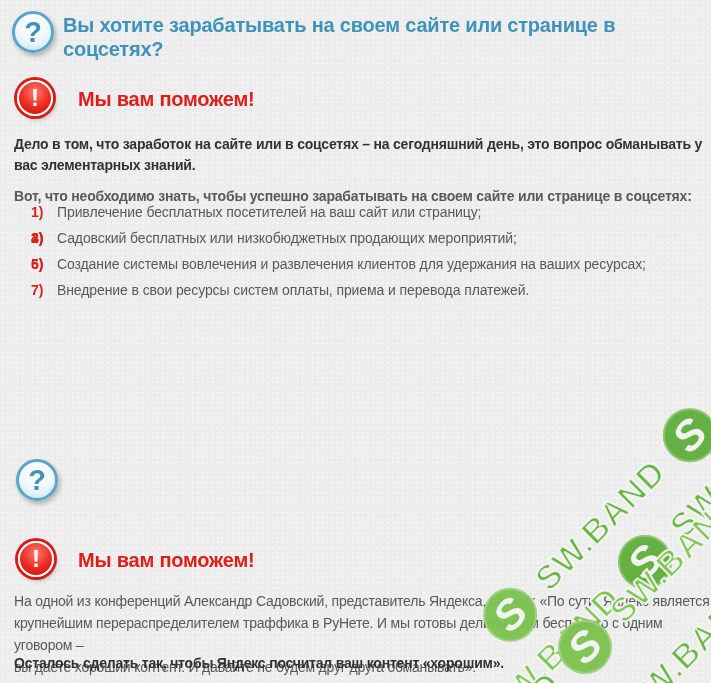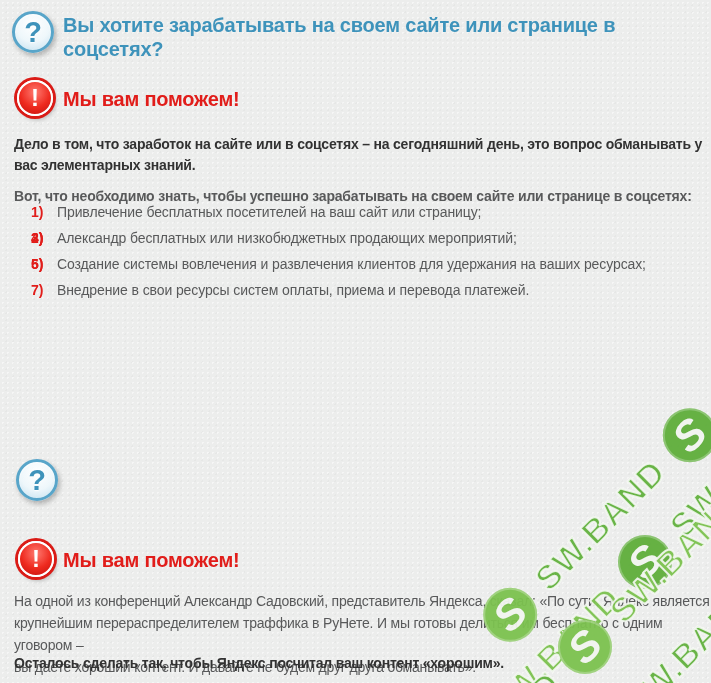--- a/index.html
+++ b/index.html
@@ -37,21 +37,21 @@
     color:#ffffff; font-size:24px; font-weight:bold;
   }
 
   
   .h-blue {
     position:absolute; left:63px; width:630px;
     color:#3e93bb; font-size:20px; font-weight:bold; line-height:24px;
     white-space:pre-line; letter-spacing:-0.2px;
   }
   .h-red {
-    position:absolute; left:63px;
+    position:absolute; left:78px;
     color:#e11d1a; font-size:20px; font-weight:bold; line-height:24px;
     letter-spacing:-0.2px;
   }
   .para-bold {
     position:absolute; left:14px; width:697px;
     color:#323232; font-size:14px; font-weight:bold; line-height:21px;
     white-space:pre-line; letter-spacing:-0.2px;
   }
   .para {
     position:absolute; left:14px; width:697px;
@@ -126,21 +126,21 @@
       <span class="txt">Привлечение бесплатных посетителей на ваш сайт или страницу;</span>
     </li>
     <li class="topic-item">
       <span class="num">2)</span>
     </li>
     <li class="topic-item">
       <span class="num">3)</span>
     </li>
     <li class="topic-item">
       <span class="num">4)</span>
-      <span class="txt">Александр бесплатных или низкобюджетных продающих мероприятий;</span>
+      <span class="txt">Садовский бесплатных или низкобюджетных продающих мероприятий;</span>
     </li>
     <li class="topic-item">
       <span class="num">5)</span>
     </li>
     <li class="topic-item">
       <span class="num">6)</span>
       <span class="txt">Создание системы вовлечения и развлечения клиентов для удержания на ваших ресурсах;</span>
     </li>
     <li class="topic-item">
       <span class="num">7)</span>

